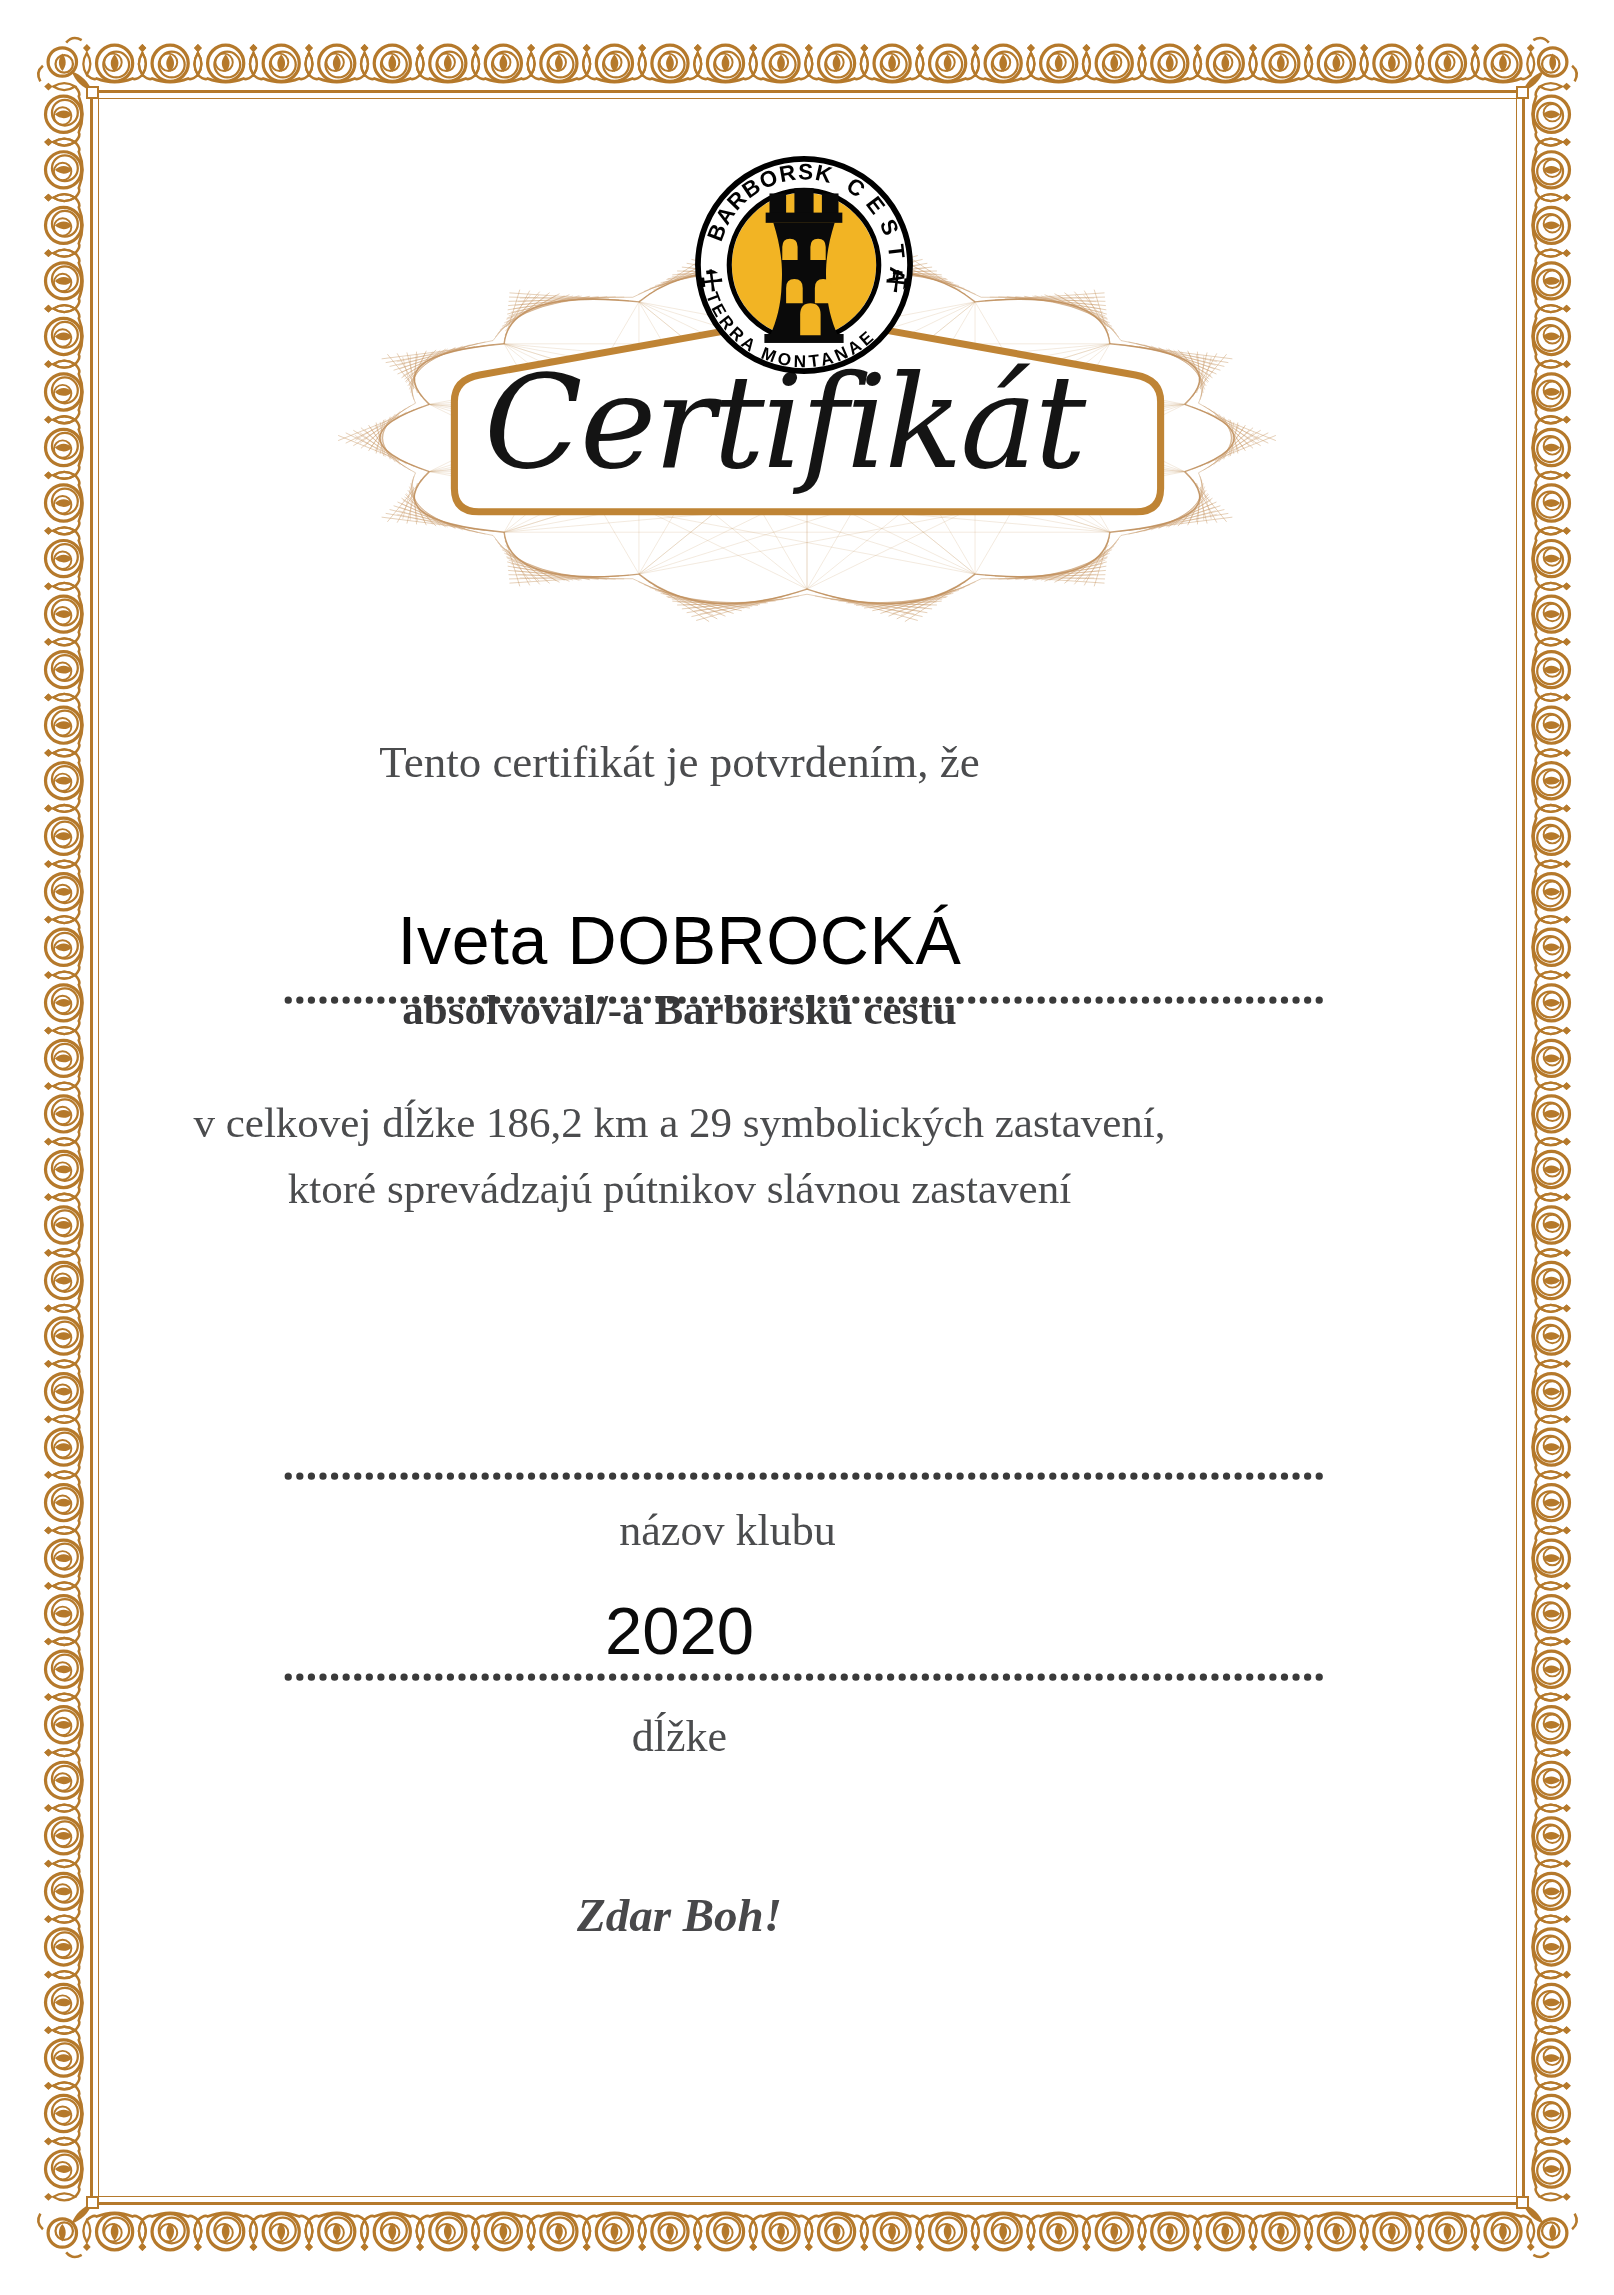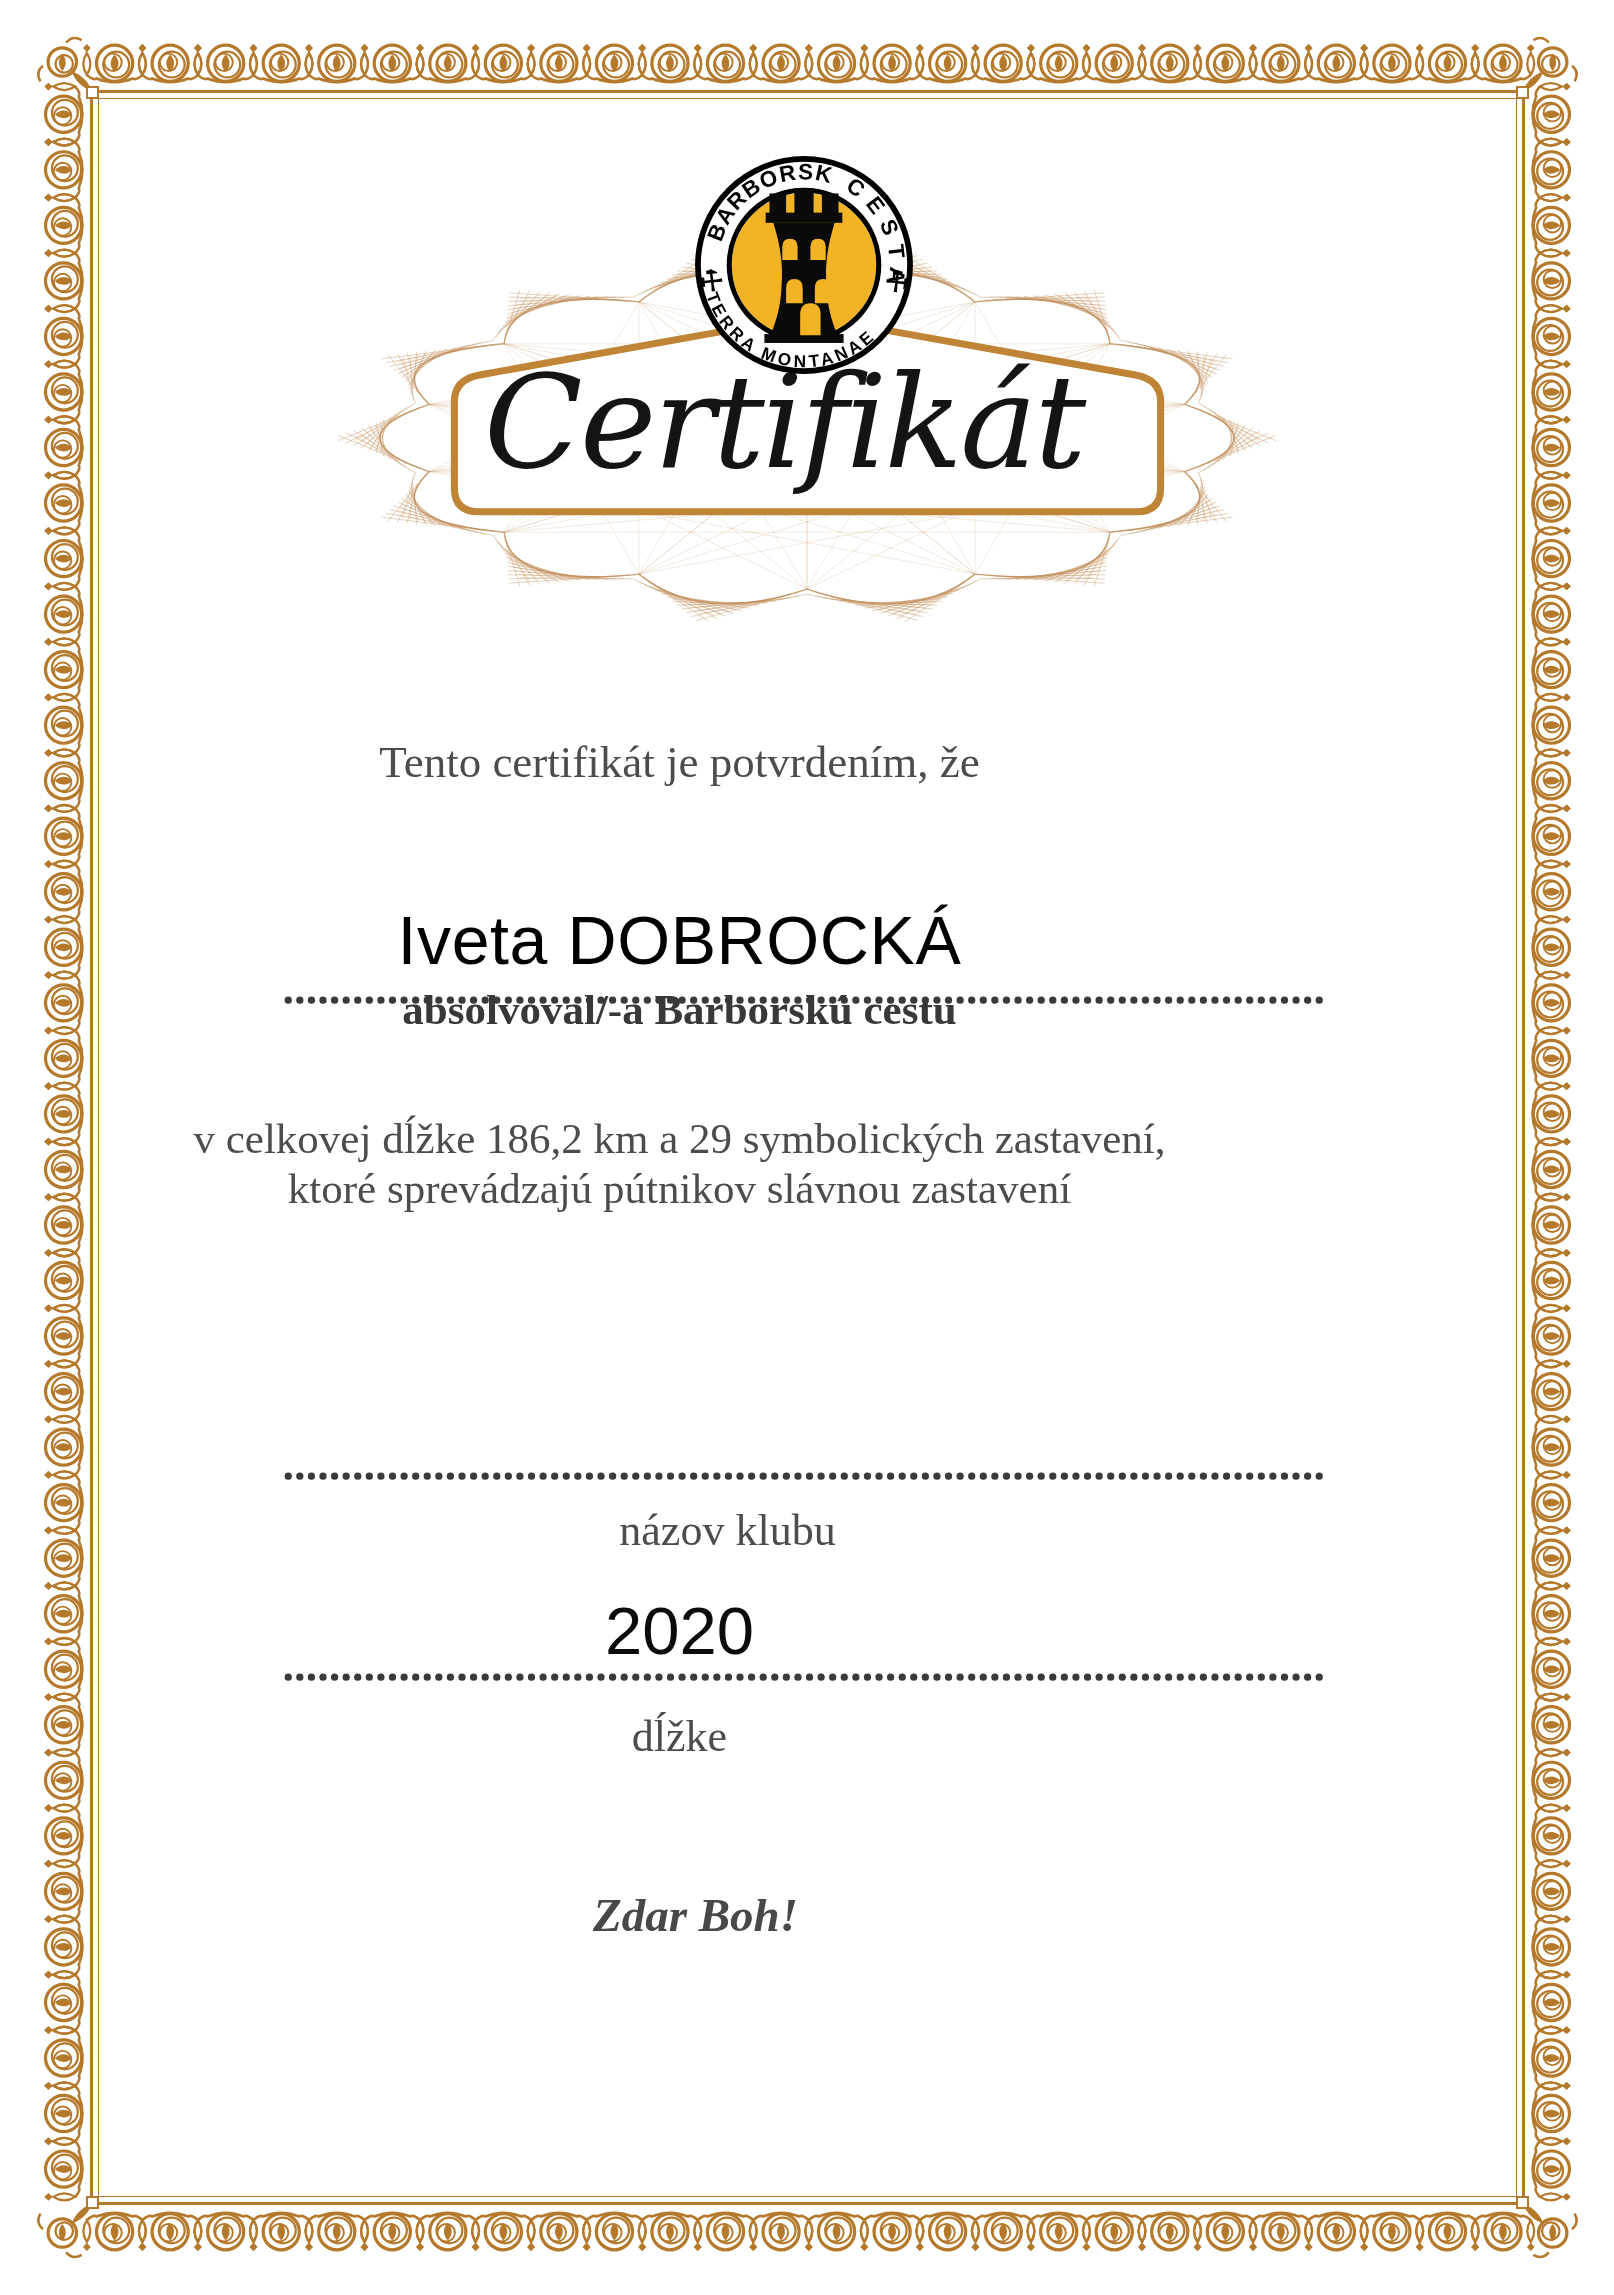--- a/index.html
+++ b/index.html
@@ -29,27 +29,27 @@
     font-family:"DejaVu Serif", serif;
     font-style:italic;
     font-size:129px;line-height:1.1;
     color:#141414;
     letter-spacing:-2.6px;
   }
   .t{position:absolute;left:0;width:1359px;text-align:center;line-height:1;z-index:4;}
   .intro   {top:740px;font-size:45px;color:#4B4C4E;}
   .name    {top:906px;font-size:68px;font-family:"Liberation Sans",sans-serif;color:#000;letter-spacing:0.6px;}
   .b1      {top:988px;font-size:43px;font-weight:bold;color:#38383A;}
-  .b2      {top:1101px;font-size:43px;color:#4B4C4E;margin-top:16px;}
+  .b2      {top:1101px;font-size:43px;color:#4B4C4E;}
   .b3      {top:1167px;font-size:43px;color:#4B4C4E;}
   .b4      {top:1235px;font-size:43px;color:#4B4C4E;}
   .club    {top:1509px;font-size:44px;color:#4B4C4E;padding-left:48px;}
   .year    {top:1597px;font-size:67px;font-family:"Liberation Sans",sans-serif;color:#0b0b0b;}
   .season  {top:1715px;font-size:44px;color:#4B4C4E;}
-  .closing {top:1892px;font-size:47px;font-weight:bold;font-style:italic;color:#48484A;padding-left:16px;}
+  .closing {top:1892px;font-size:47px;font-weight:bold;font-style:italic;color:#48484A;}
   .dotline{position:absolute;left:281px;z-index:4;}
 </style>
 </head>
 <body>
 
 <div class="page">
 
   <svg id="border-svg" width="1615" height="2295" viewBox="0 0 2500 3554">
     <defs>
       <g id="motif" fill="none" stroke="#B5792B">

